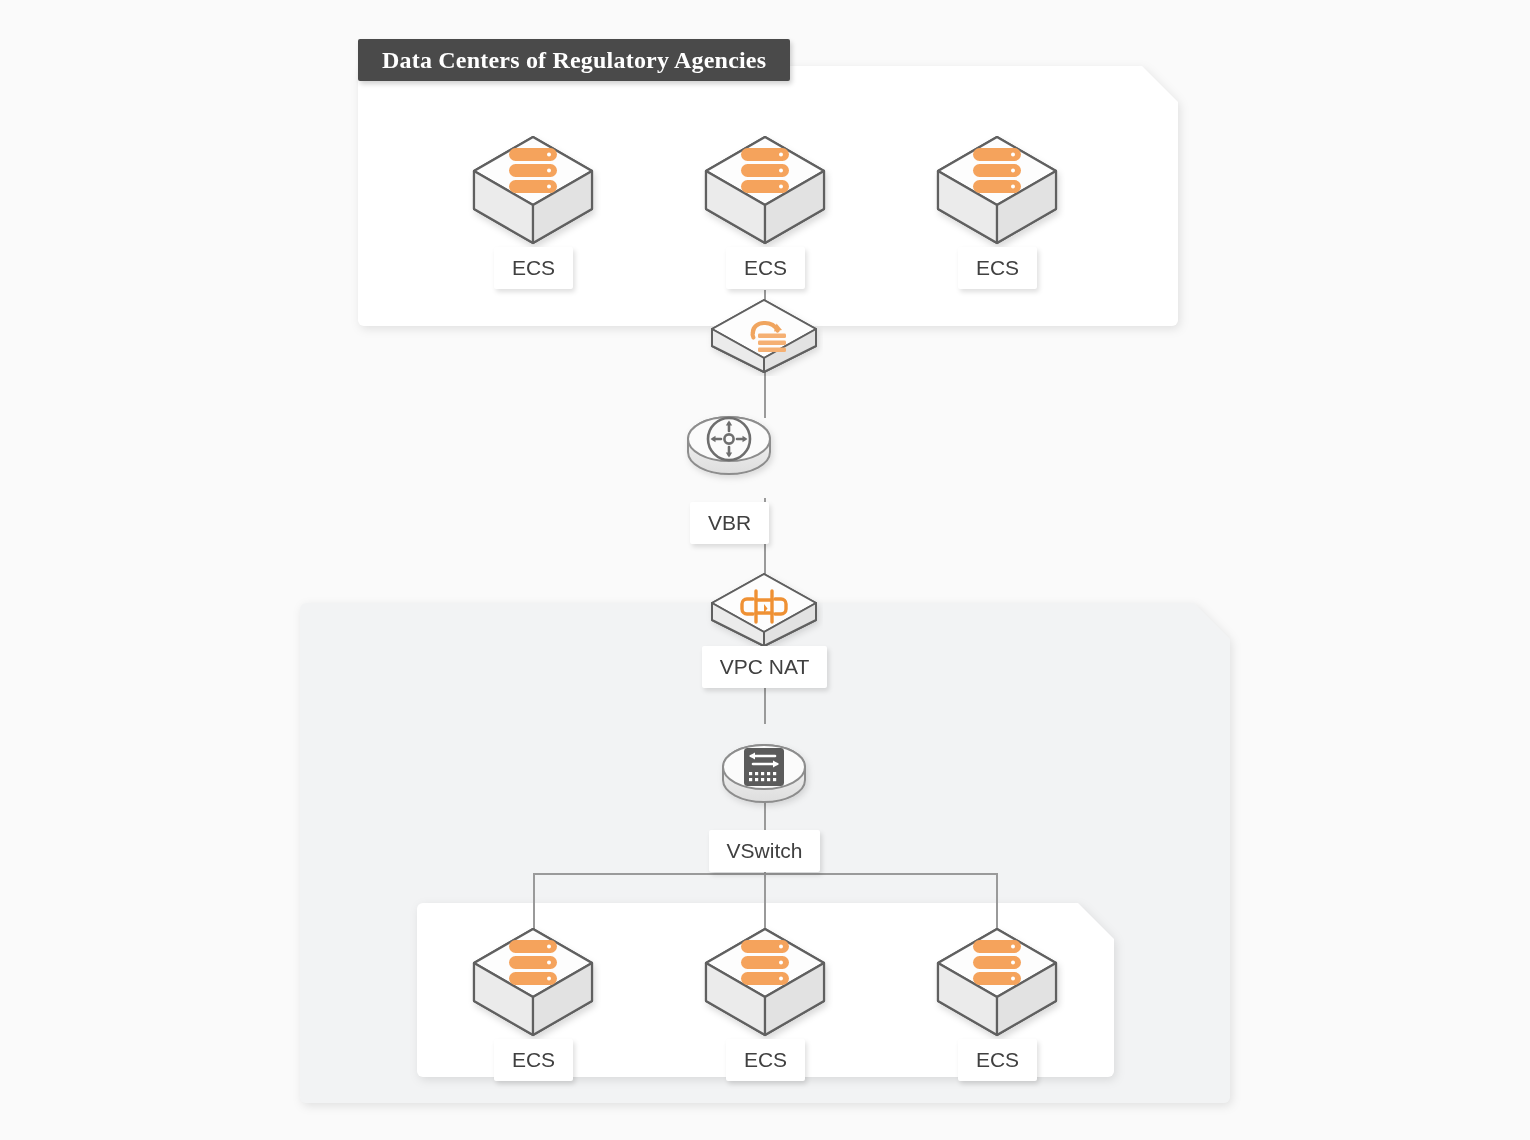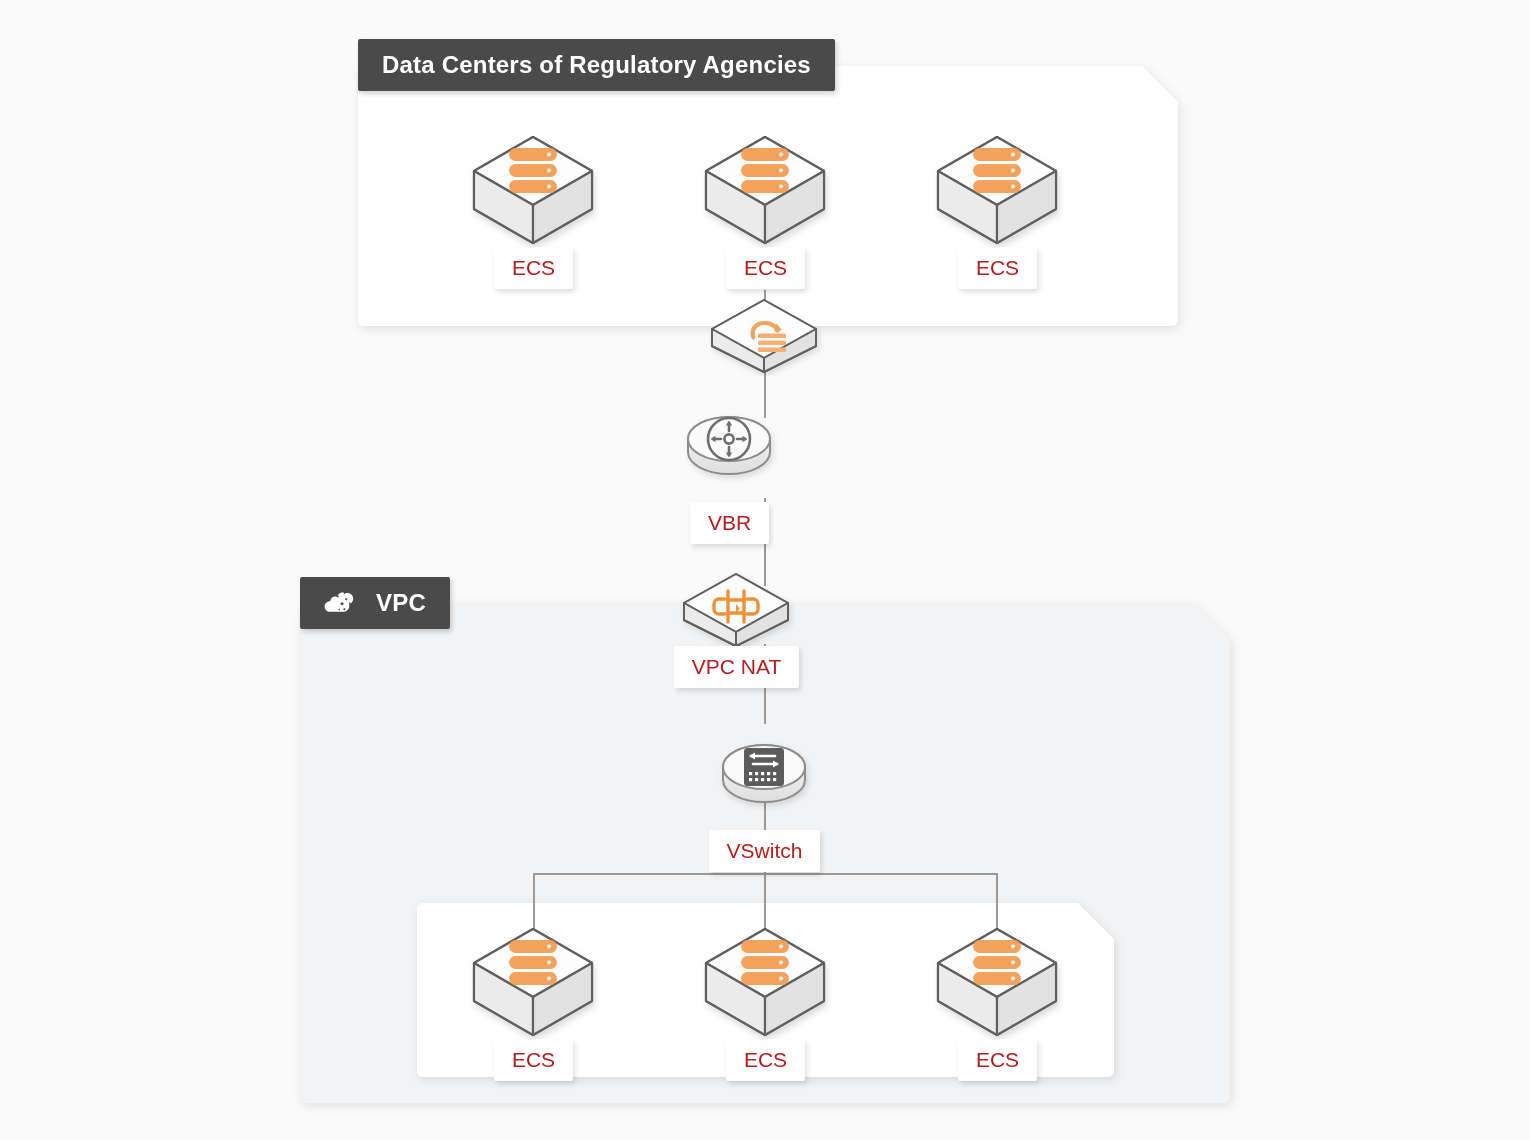--- a/index.html
+++ b/index.html
@@ -25,25 +25,26 @@
   }
   .group-shape.grey { background: #f2f3f4; }
 
   
   .badge {
     position: absolute;
     background: #4a4a4a;
     color: #ffffff;
     display: flex;
     align-items: center;
-    height: 52px;
+    height: 42px;
     padding: 0 24px;
     border-radius: 2px;
     box-shadow: 2px 3px 5px rgba(0,0,0,0.18);
     z-index: 30;
+    font-family: Liberation Serif, serif;
   }
   .badge-text {
     font-size: 24px;
     font-weight: 600;
     letter-spacing: .2px;
     white-space: nowrap;
   }
   .badge .cloud-ico { margin-right: 18px; display: flex; }
 
   
@@ -60,21 +61,21 @@
     position: absolute;
     z-index: 10;
     display: flex;
     flex-direction: column;
     align-items: center;
   }
   .node .glyph { position: relative; }
 
   .node-label {
     background: #ffffff;
-    color: #b91c1c;
+    color: #404040;
     font-size: 21px;
     line-height: 1;
     padding: 10px 18px 11px;
     border-radius: 2px;
     box-shadow: 2px 3px 5px rgba(0,0,0,0.13);
     white-space: nowrap;
     text-align: center;
     z-index: 20;
   }
   .node.cube .node-label { margin-top: -8px; }
@@ -87,37 +88,20 @@
 
   <div class="group" style="left:358px; top:66px; width:820px; height:260px;">
     <div class="group-shape"></div>
   </div>
   <div class="badge" style="left:358px; top:39px;">
     <span class="badge-text">Data Centers of Regulatory Agencies</span>
   </div>
 
   <div class="group" style="left:300px; top:603px; width:930px; height:500px;">
     <div class="group-shape grey"></div>
-  </div>
-  <div class="badge" style="left:300px; top:577px;">
-    <span class="cloud-ico">
-      <svg width="34" height="24" viewBox="0 0 34 24">
-        <path fill="#ffffff" d="M19.5 1.2c-3.0 0-5.6 1.9-6.6 4.6-0.5-0.2-1.1-0.3-1.7-0.3
-          -2.6 0-4.7 2.0-4.9 4.5C2.8 10.4 0.6 12.7 0.6 15.5c0 2.9 2.4 5.3 5.4 5.3h13.5
-          c3.2 0 5.8-2.6 5.8-5.8 0-0.7-0.1-1.3-0.3-1.9 2.4-0.6 4.2-2.8 4.2-5.4
-          0-3.1-2.5-5.6-5.6-5.6-1.4 0-2.7 0.5-3.7 1.4C19.8 2.6 19.7 1.9 19.5 1.2z"></path>
-        <path fill="#4a4a4a" d="M13.3 4.3l1.6 1.0-0.9 1.5-1.6-1.0z
-          M21.4 7.0l1.9 0.4-0.4 1.8-1.9-0.4z
-          M17.6 11.0l2.3 1.5-1.3 2.0-2.3-1.5z
-          M20.2 17.0l1.4 1.1-1.0 1.4-1.5-1.1z
-          M15.0 17.6l1.1 0.9-0.8 1.1-1.1-0.9z
-          M25.3 11.3l1.3 0.5-0.4 1.3-1.3-0.5z"></path>
-      </svg>
-    </span>
-    <span class="badge-text">VPC</span>
   </div>
 
   <div class="group" style="left:417px; top:903px; width:697px; height:174px;">
     <div class="group-shape"></div>
   </div>
 
   <div class="line v" style="left:764px; top:290px; height:26px;"></div>
 
   <div class="line v" style="left:764px; top:362px; height:56px;"></div>
 
@@ -262,21 +246,21 @@
             <polygon points="0,18.5 -3.2,13.5 3.2,13.5"></polygon>
             <polygon points="-18.5,0 -13.5,-3.2 -13.5,3.2"></polygon>
             <polygon points="18.5,0 13.5,-3.2 13.5,3.2"></polygon>
           </g>
         </g>
       </svg>
     </span>
     <span class="node-label">VBR</span>
   </div>
 
-  <div class="node cube" style="left:678px; top:570px; width:117px;">
+  <div class="node cube" style="left:706px; top:570px; width:117px;">
     <span class="glyph">
       <svg width="117" height="80" viewBox="0 0 117 80">
         <g filter="url(#cubeShadowB)">
           <polygon points="58,4 110,33 110,50 58,76 6,50 6,33" fill="#f7f7f7" stroke="#606060" stroke-width="2" stroke-linejoin="round"></polygon>
           <polygon points="58,4 110,33 58,62 6,33" fill="#fdfdfd" stroke="#606060" stroke-width="2" stroke-linejoin="round"></polygon>
           <polygon points="6,33 58,62 58,76 6,50" fill="#ebebeb" stroke="#606060" stroke-width="2" stroke-linejoin="round"></polygon>
           <polygon points="110,33 110,50 58,76 58,62" fill="#e2e2e2" stroke="#606060" stroke-width="2" stroke-linejoin="round"></polygon>
         </g>
         <g stroke="#ef9134" stroke-width="3.4" fill="none" stroke-linecap="round">
           <line x1="50" y1="21" x2="50" y2="52"></line>

